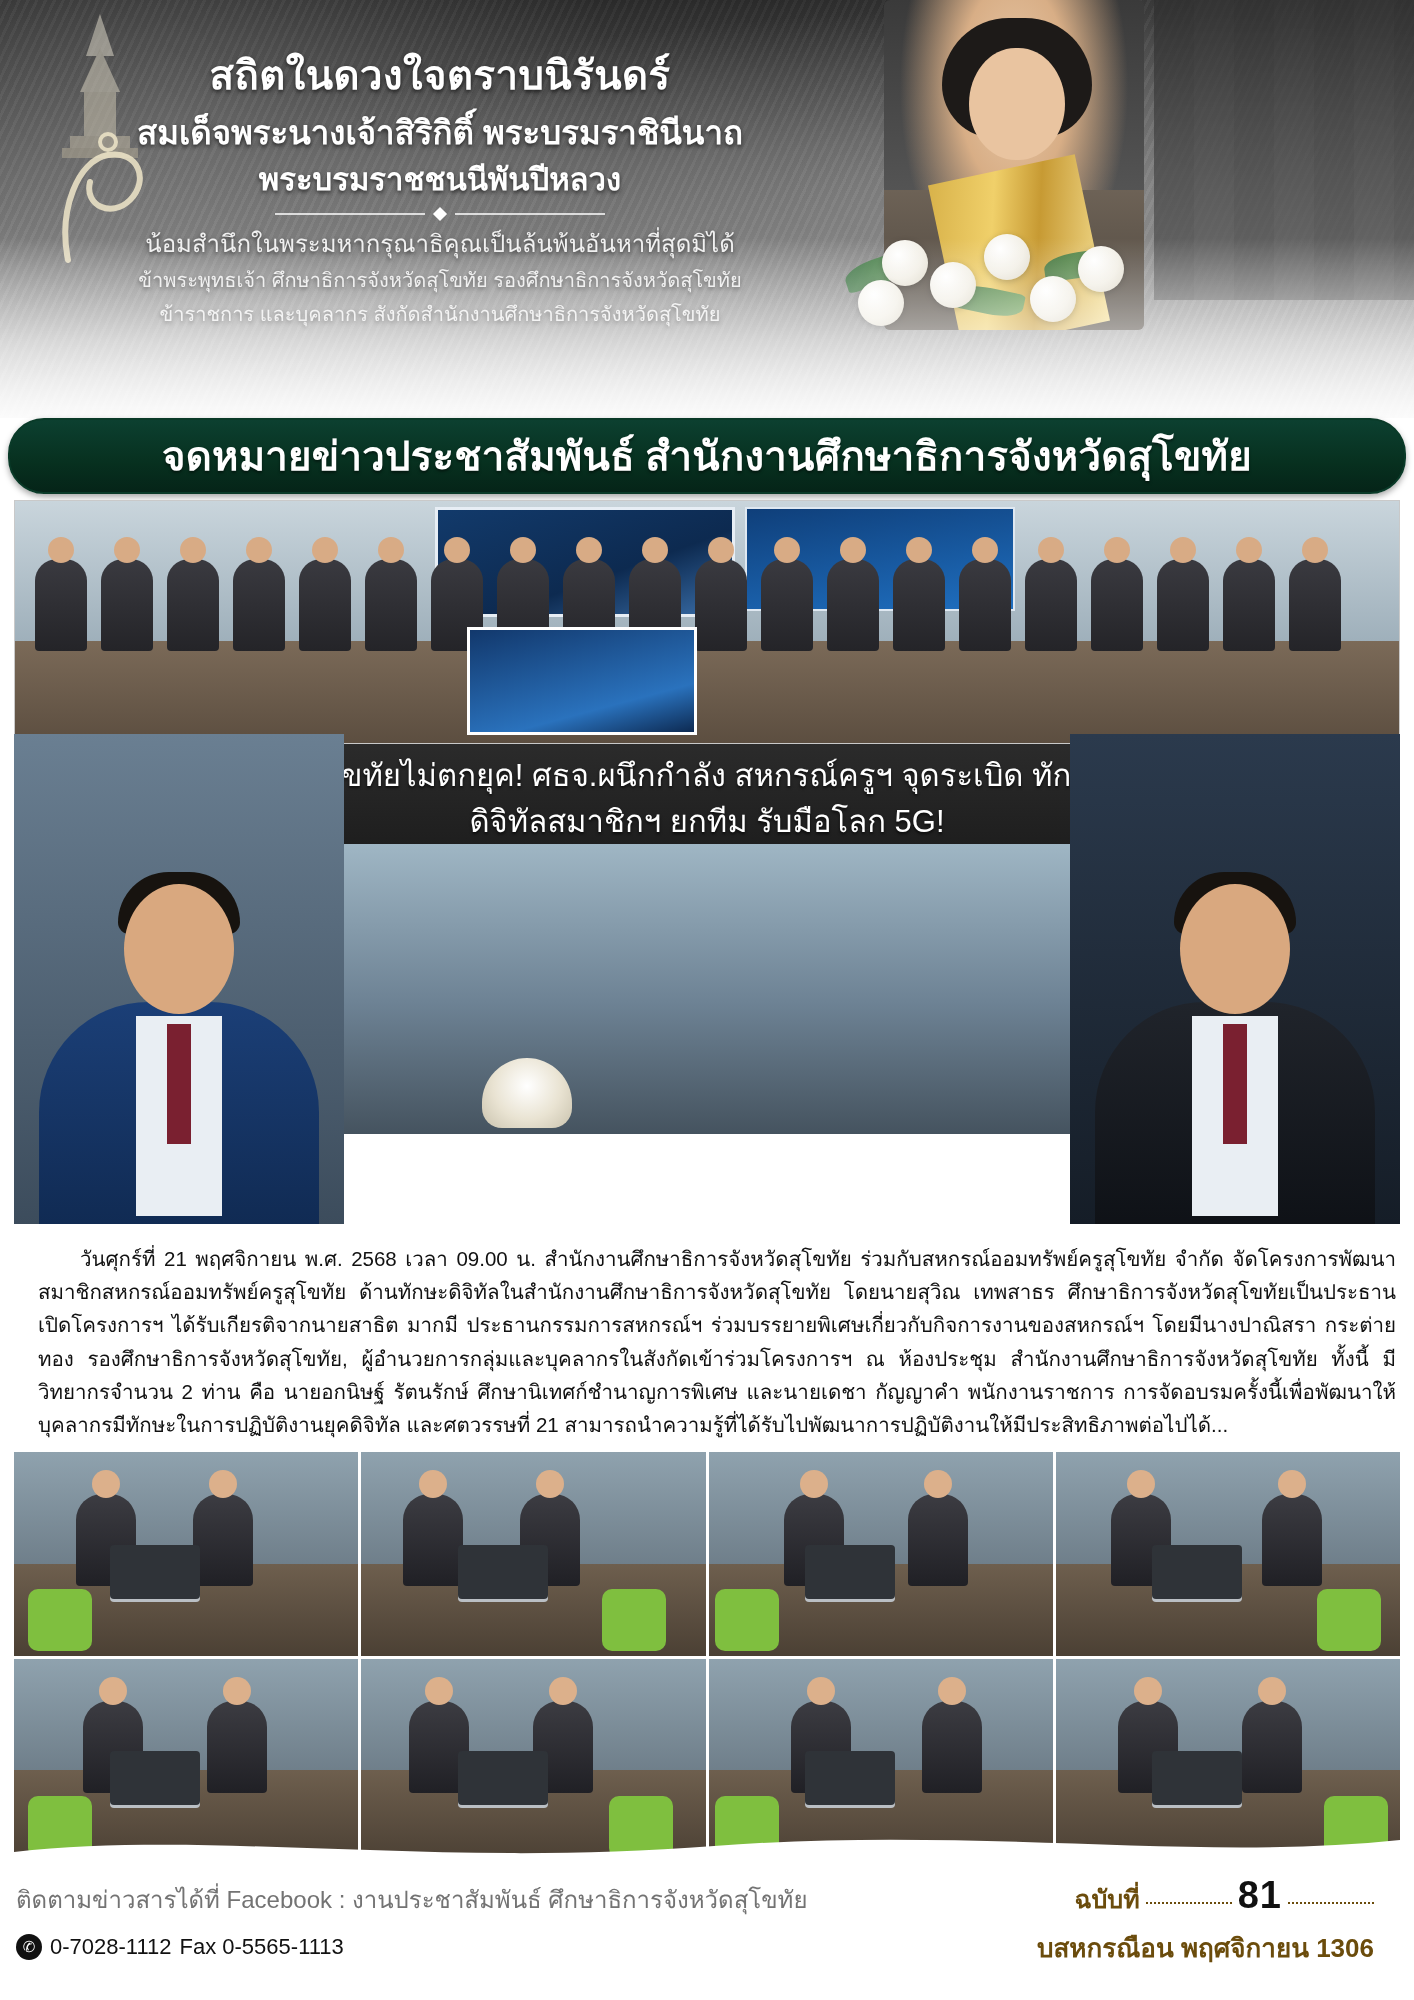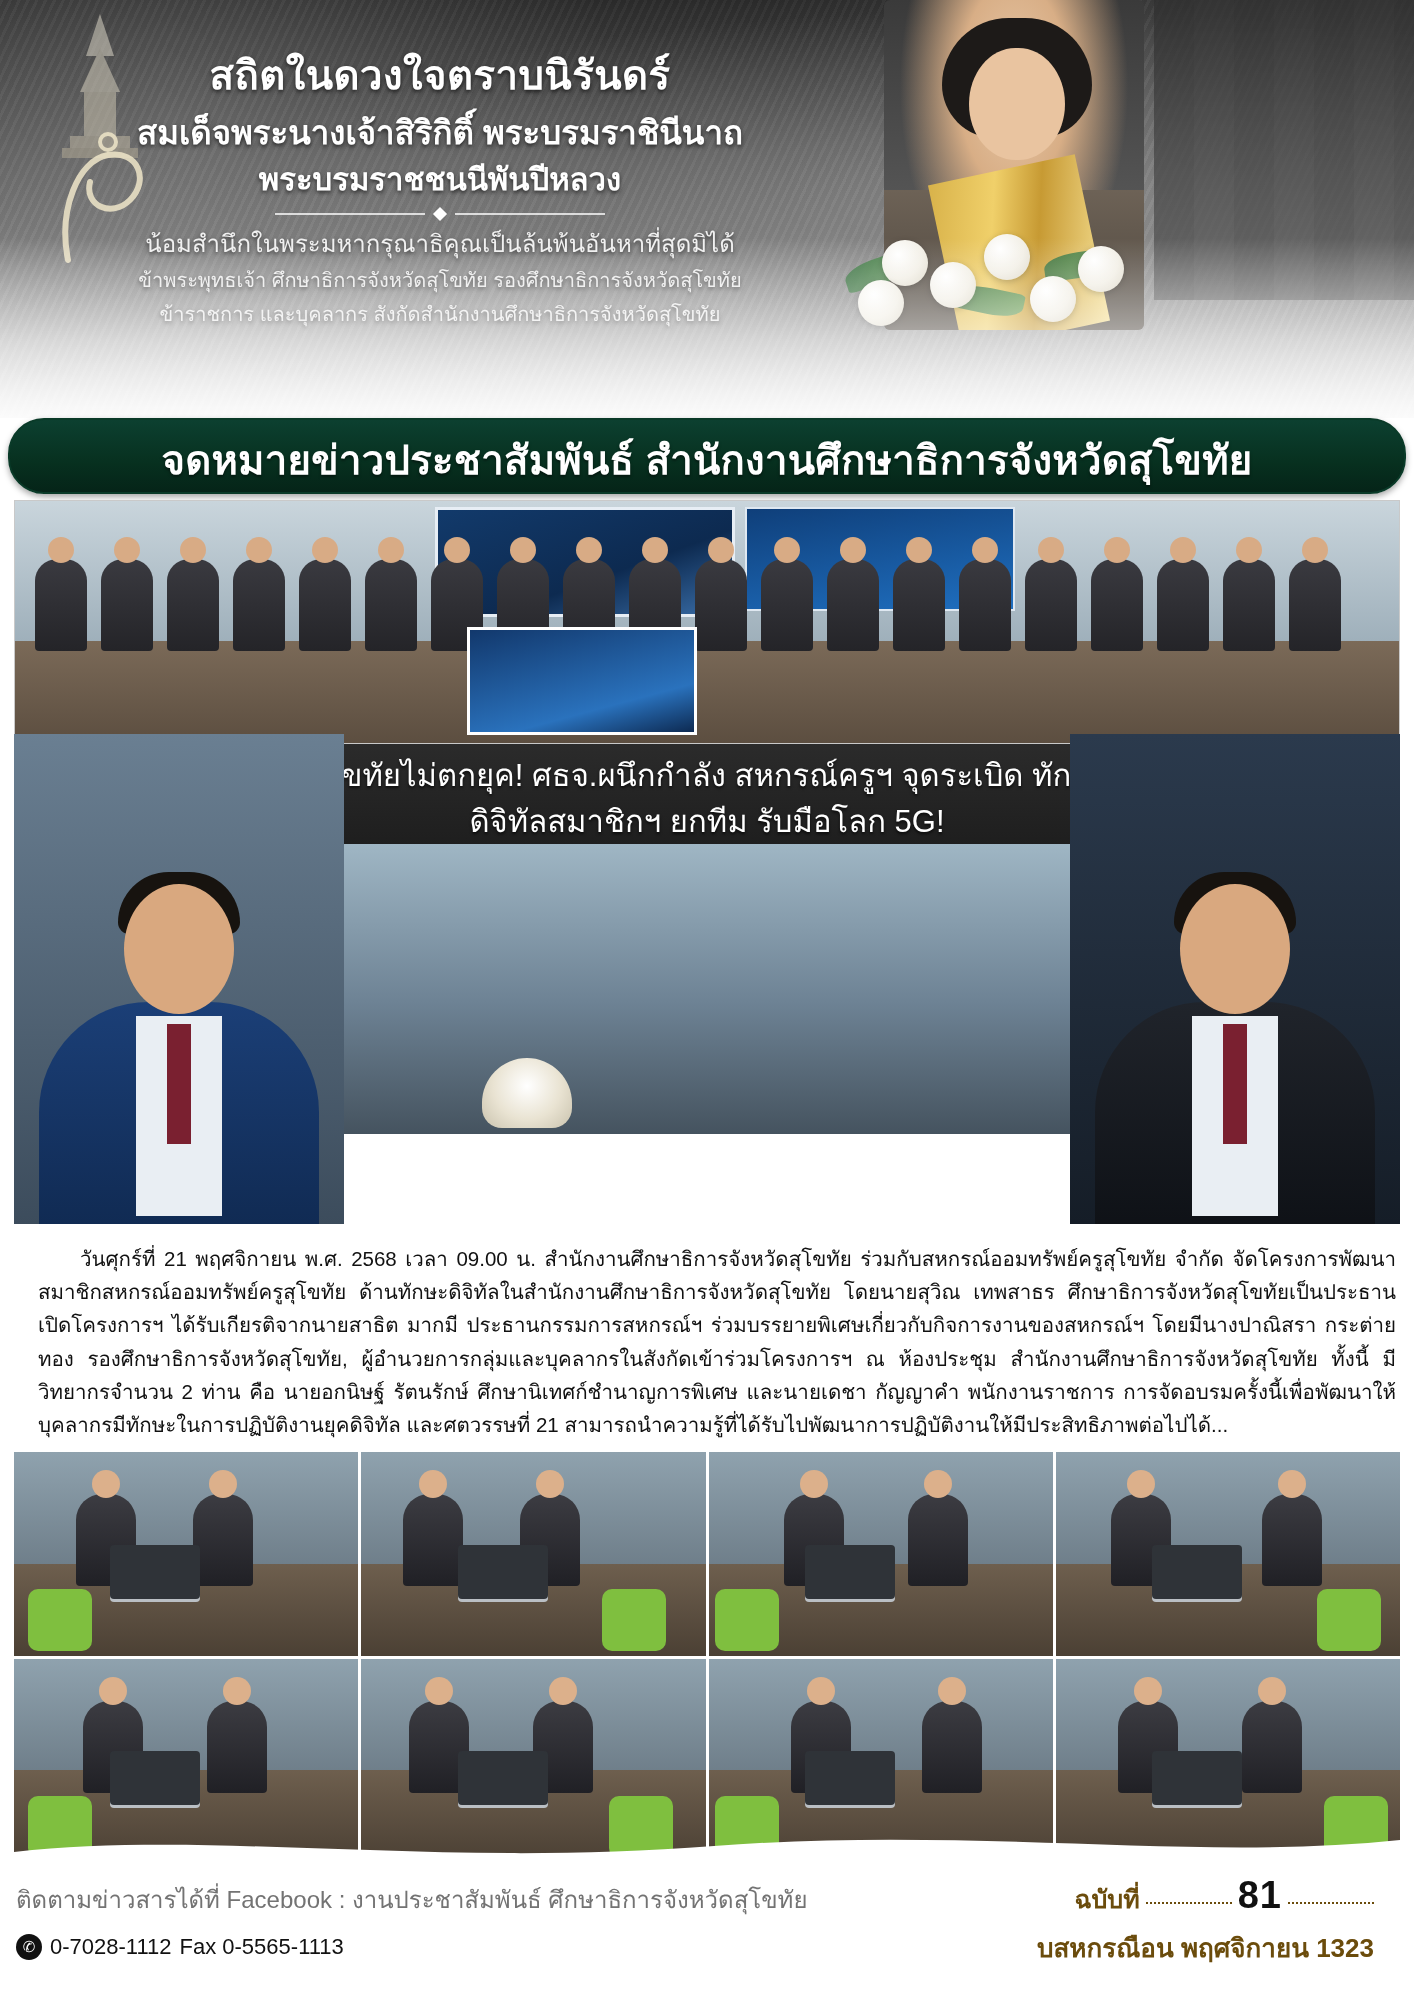--- a/index.html
+++ b/index.html
@@ -126,22 +126,23 @@
   }
 
   
   .titlebar {
     position: absolute;
     left: 8px; top: 418px;
     width: 1398px; height: 76px;
     background: linear-gradient(180deg, #0c4030 0%, #07301f 60%, #052418 100%);
     border-radius: 36px;
     border: 2px solid #0a3a28;
-    display: flex; align-items: flex-end; justify-content: center;
+    display: flex; align-items: center; justify-content: center;
     box-shadow: 0 3px 6px rgba(0,0,0,.35);
+    font-family: Liberation Serif, serif;
   }
   .titlebar .t {
     color: #ffffff;
     font-size: 40px;
     font-weight: bold;
     letter-spacing: .3px;
     text-shadow: 0 2px 3px rgba(0,0,0,.5);
   }
 
   
@@ -501,18 +502,18 @@
     </div>
     <div class="issue">
       <div class="row">
         <span>ฉบับที่</span>
         <span class="dots"></span>
         <span class="num">81</span>
         <span class="dots"></span>
       </div>
       <div class="month">
         <span>บสหกรณือน</span>
-        <span>พฤศจิกายน 1323</span>
+        <span>พฤศจิกายน 1306</span>
       </div>
     </div>
   </div>
 
 </div>
 
 </body></html>

